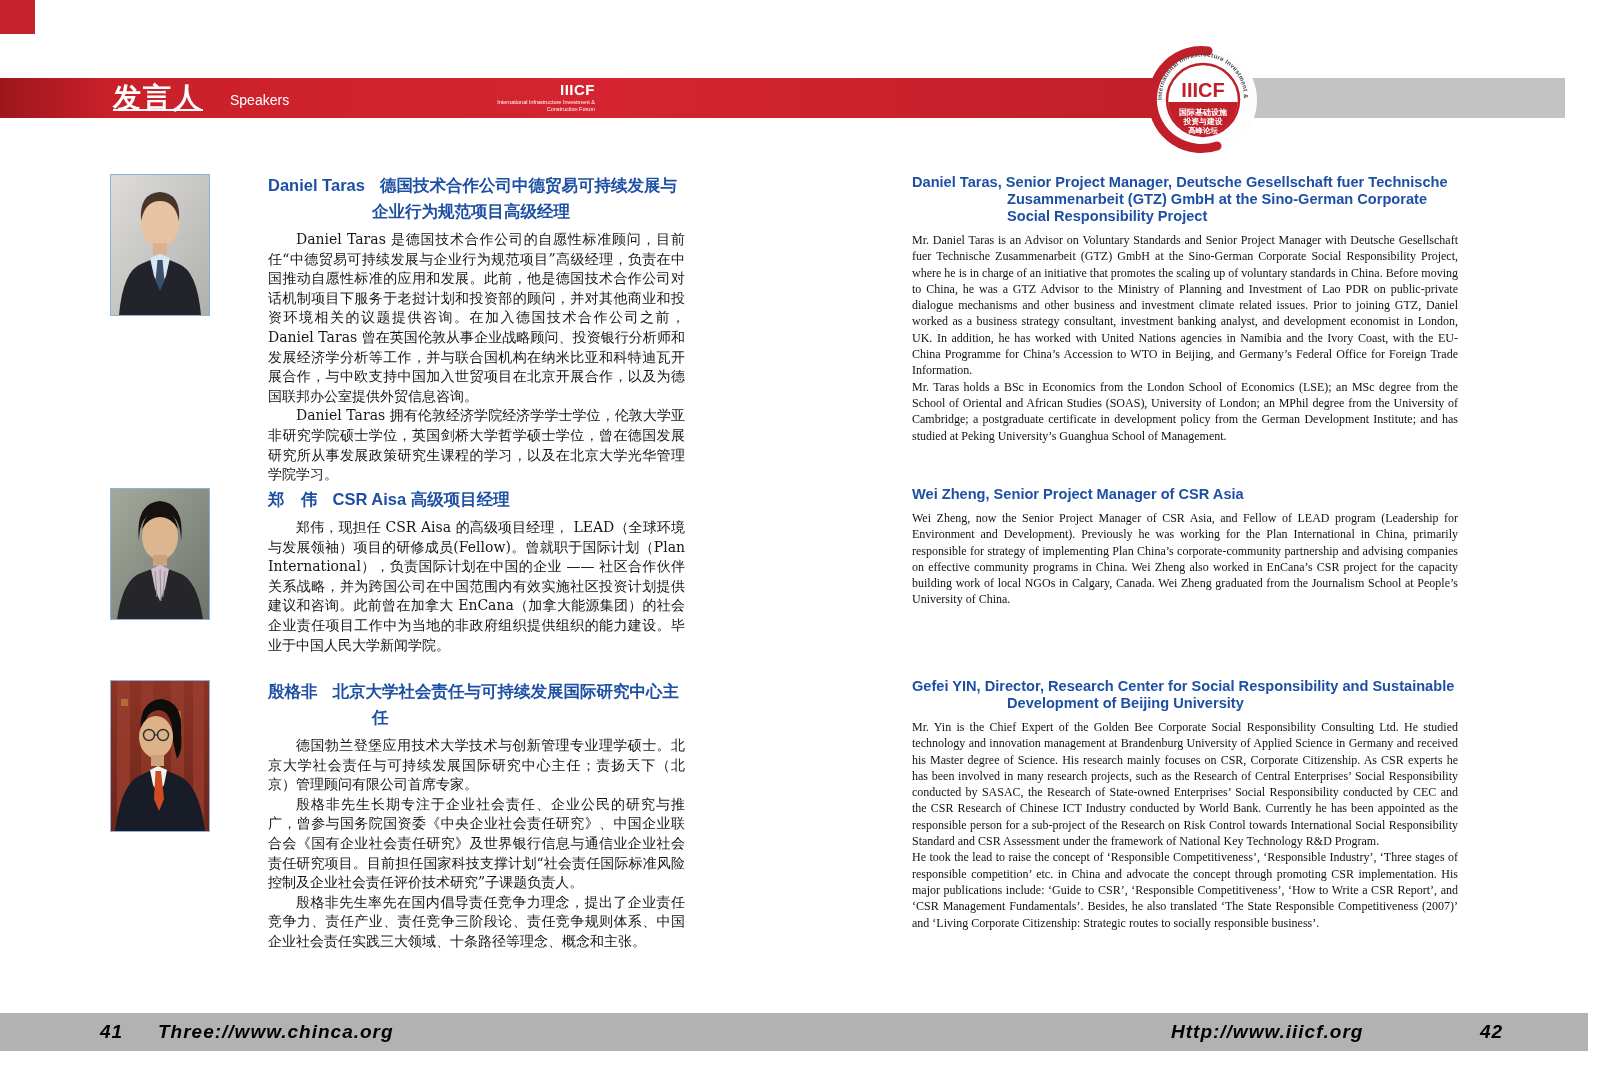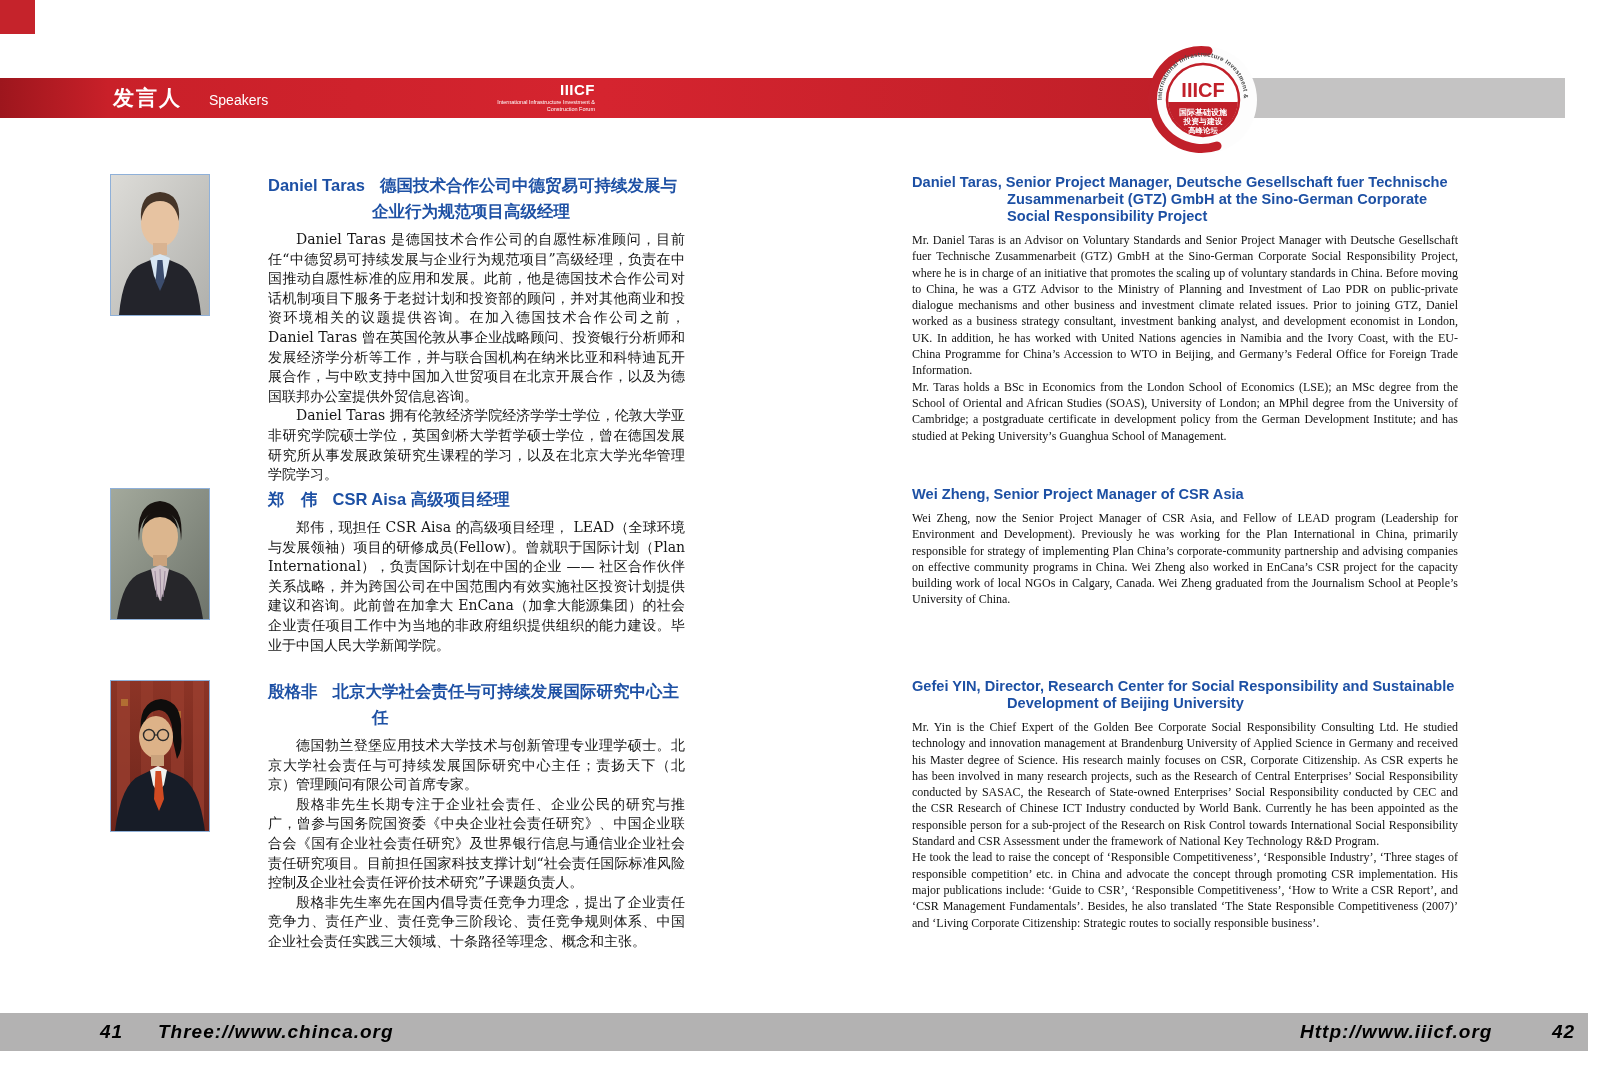--- a/index.html
+++ b/index.html
@@ -6,21 +6,21 @@
   .canvas { position:relative; width:1600px; height:1085px; background:#fff; overflow:hidden;
             font-family:"Liberation Sans", sans-serif; }
 
   
   .corner { position:absolute; left:0; top:0; width:35px; height:34px; background:#c5232b; }
 
   
   .banner { position:absolute; left:0; top:78px; width:1205px; height:40px;
             background:linear-gradient(90deg,#9d161d 0%,#c92029 9%,#d5242f 50%,#bf1f28 100%); }
   .banner-inner { position:absolute; left:113px; top:0; height:40px; display:flex; align-items:center; }
-  .title-zh { color:#fff; font-size:21px; font-weight:bold; letter-spacing:2px; }
+  .title-zh { color:#fff; font-size:28px; font-weight:bold; letter-spacing:2px;text-decoration:underline; }
   .title-en { color:#fff; font-size:14px; margin-left:27px; margin-top:3px; }
   .brand { position:absolute; left:455px; top:4px; width:140px; text-align:right; color:#fff; line-height:1; }
   .brand-word { font-size:15px; font-weight:bold; letter-spacing:.5px; margin-bottom:2px; }
   .brand-sub { font-size:5.5px; line-height:6.5px; }
 
   .gray-bar { position:absolute; left:1205px; top:78px; width:360px; height:40px; background:#c4c3c3; }
 
   .badge { position:absolute; left:1148px; top:44px; width:110px; height:112px; }
 
   
@@ -42,22 +42,22 @@
   .en-p { font-family:"Liberation Serif",serif; font-size:12px; line-height:16.3px;
           color:#111; text-align:justify; margin:0; }
   .en-p.first { margin-top:7px; }
 
   
   .footer { position:absolute; left:0; top:1013px; width:1588px; height:38px; background:#b3b2b2; }
   .footer span { position:absolute; top:50%; transform:translateY(-50%); color:#000000;
                  font-weight:bold; font-style:italic; font-size:19px; letter-spacing:1px; }
   .f-num-l { left:100px; }
   .f-url-l { left:158px; }
-  .f-url-r { left:1300px;text-align:center; }
-  .f-num-r { left:1552px; }
+  .f-url-r { left:1171px;text-align:center; }
+  .f-num-r { left:1480px; }
 </style>
 </head>
 <body>
 
 <div class="canvas">
 
   <div class="corner"></div>
 
   <div class="banner">
     <div class="banner-inner">

